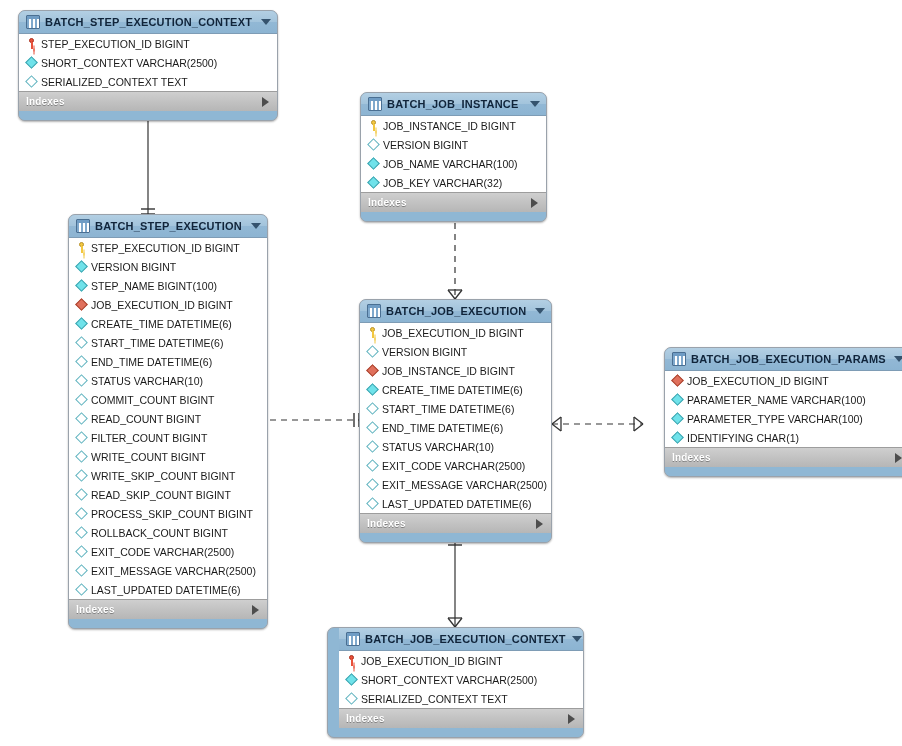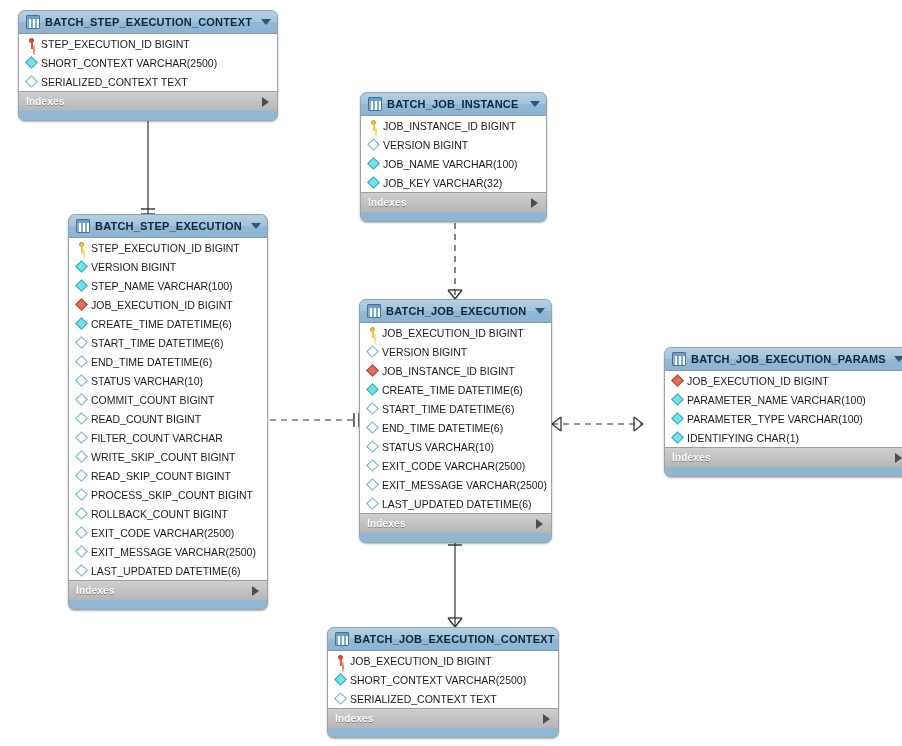--- a/index.html
+++ b/index.html
@@ -231,21 +231,21 @@
           <div class="col">
             <span class="ci pk"></span>
             <span>STEP_EXECUTION_ID BIGINT</span>
           </div>
           <div class="col">
             <span class="ci d1"></span>
             <span>VERSION BIGINT</span>
           </div>
           <div class="col">
             <span class="ci d1"></span>
-            <span>STEP_NAME VARCHAR(100)</span>
+            <span>STEP_NAME BIGINT(100)</span>
           </div>
           <div class="col">
             <span class="ci fk"></span>
             <span>JOB_EXECUTION_ID BIGINT</span>
           </div>
           <div class="col">
             <span class="ci d1"></span>
             <span>CREATE_TIME DATETIME(6)</span>
           </div>
           <div class="col">
@@ -263,21 +263,25 @@
           <div class="col">
             <span class="ci d0"></span>
             <span>COMMIT_COUNT BIGINT</span>
           </div>
           <div class="col">
             <span class="ci d0"></span>
             <span>READ_COUNT BIGINT</span>
           </div>
           <div class="col">
             <span class="ci d0"></span>
-            <span>FILTER_COUNT VARCHAR</span>
+            <span>FILTER_COUNT BIGINT</span>
+          </div>
+          <div class="col">
+            <span class="ci d0"></span>
+            <span>WRITE_COUNT BIGINT</span>
           </div>
           <div class="col">
             <span class="ci d0"></span>
             <span>WRITE_SKIP_COUNT BIGINT</span>
           </div>
           <div class="col">
             <span class="ci d0"></span>
             <span>READ_SKIP_COUNT BIGINT</span>
           </div>
           <div class="col">
@@ -384,21 +388,21 @@
             <span class="ci d1"></span>
             <span>IDENTIFYING CHAR(1)</span>
           </div>
         </div>
         <div class="idx">
           <span class="idx-l">Indexes</span>
           <span class="idx-a"></span>
         </div>
         <div class="tbl-ft"></div>
       </div>
-      <div class="tbl" style="left: 327px; top: 627px; width: 232px;">
+      <div class="tbl" style="left: 327px; top: 627px; width: 257px; padding-left: 11px;">
         <div class="tbl-hd">
           <span class="tbl-ico"></span>
           <span class="tbl-nm">BATCH_JOB_EXECUTION_CONTEXT</span>
           <span class="tbl-caret"></span>
         </div>
         <div class="cols">
           <div class="col">
             <span class="ci pkfk"></span>
             <span>JOB_EXECUTION_ID BIGINT</span>
           </div>

